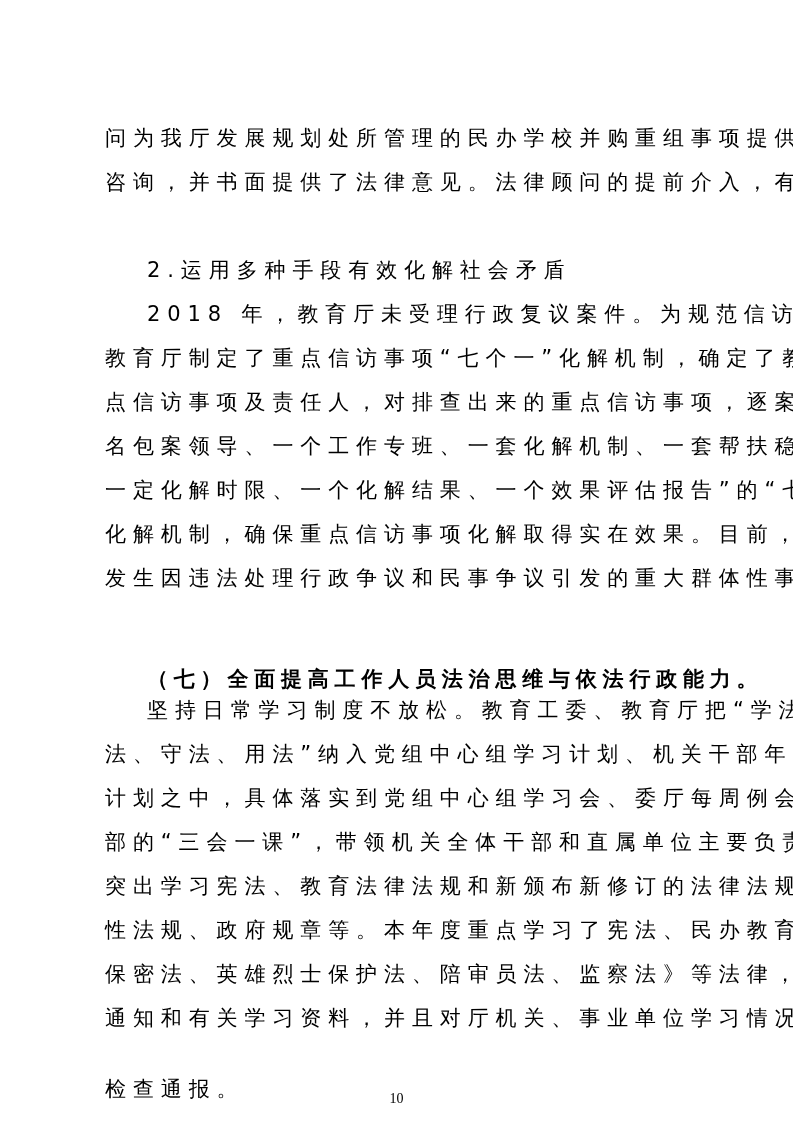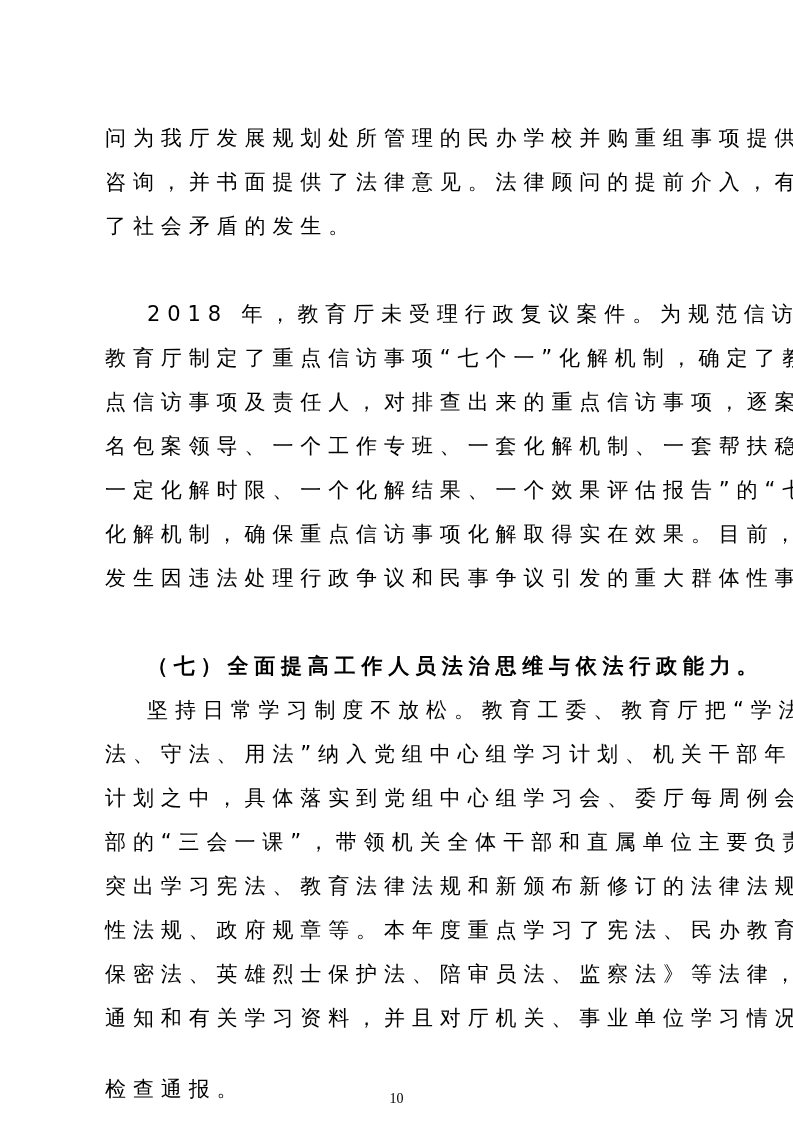--- a/index.html
+++ b/index.html
@@ -33,39 +33,40 @@
       letter-spacing: 6.9px;
       white-space: nowrap;
     }
     .indent {
       left: 147px;
     }
     .heading {
       font-weight: bold;
       left: 147px;
       letter-spacing: 5.8px;
+      margin-top: 13px;
     }
     .page-number {
       position: absolute;
       left: 0;
       width: 793px;
       top: 1009px;
       text-align: center;
       font-family: "Liberation Serif", serif;
       font-size: 14px;
       line-height: 18px;
     }
   </style>
 </head>
 <body>
 
 <div class="page">
   <div class="line" style="top:124px;">问为我厅发展规划处所管理的民办学校并购重组事项提供法律</div>
   <div class="line" style="top:168px;">咨询，并书面提供了法律意见。法律顾问的提前介入，有效避免</div>
-  <div class="line" style="top:212px;">了社会矛盾的发生。</div>
+  <div class="line indent" style="top:256px;">2.运用多种手段有效化解社会矛盾</div>
   <div class="line indent" style="top:300px;">2018 年，教育厅未受理行政复议案件。为规范信访案件，</div>
   <div class="line" style="top:344px;">教育厅制定了重点信访事项“七个一”化解机制，确定了教育重</div>
   <div class="line" style="top:388px;">点信访事项及责任人，对排查出来的重点信访事项，逐案实行“一</div>
   <div class="line" style="top:432px;">名包案领导、一个工作专班、一套化解机制、一套帮扶稳控措施、</div>
   <div class="line" style="top:476px;">一定化解时限、一个化解结果、一个效果评估报告”的“七个一”</div>
   <div class="line" style="top:520px;">化解机制，确保重点信访事项化解取得实在效果。目前，全年未</div>
   <div class="line" style="top:564px;">发生因违法处理行政争议和民事争议引发的重大群体性事件，重</div>
   <div class="line heading" style="top:652px;">（七）全面提高工作人员法治思维与依法行政能力。</div>
   <div class="line indent" style="top:696px;">坚持日常学习制度不放松。教育工委、教育厅把“学法、知</div>
   <div class="line" style="top:740px;">法、守法、用法”纳入党组中心组学习计划、机关干部年度学习</div>

